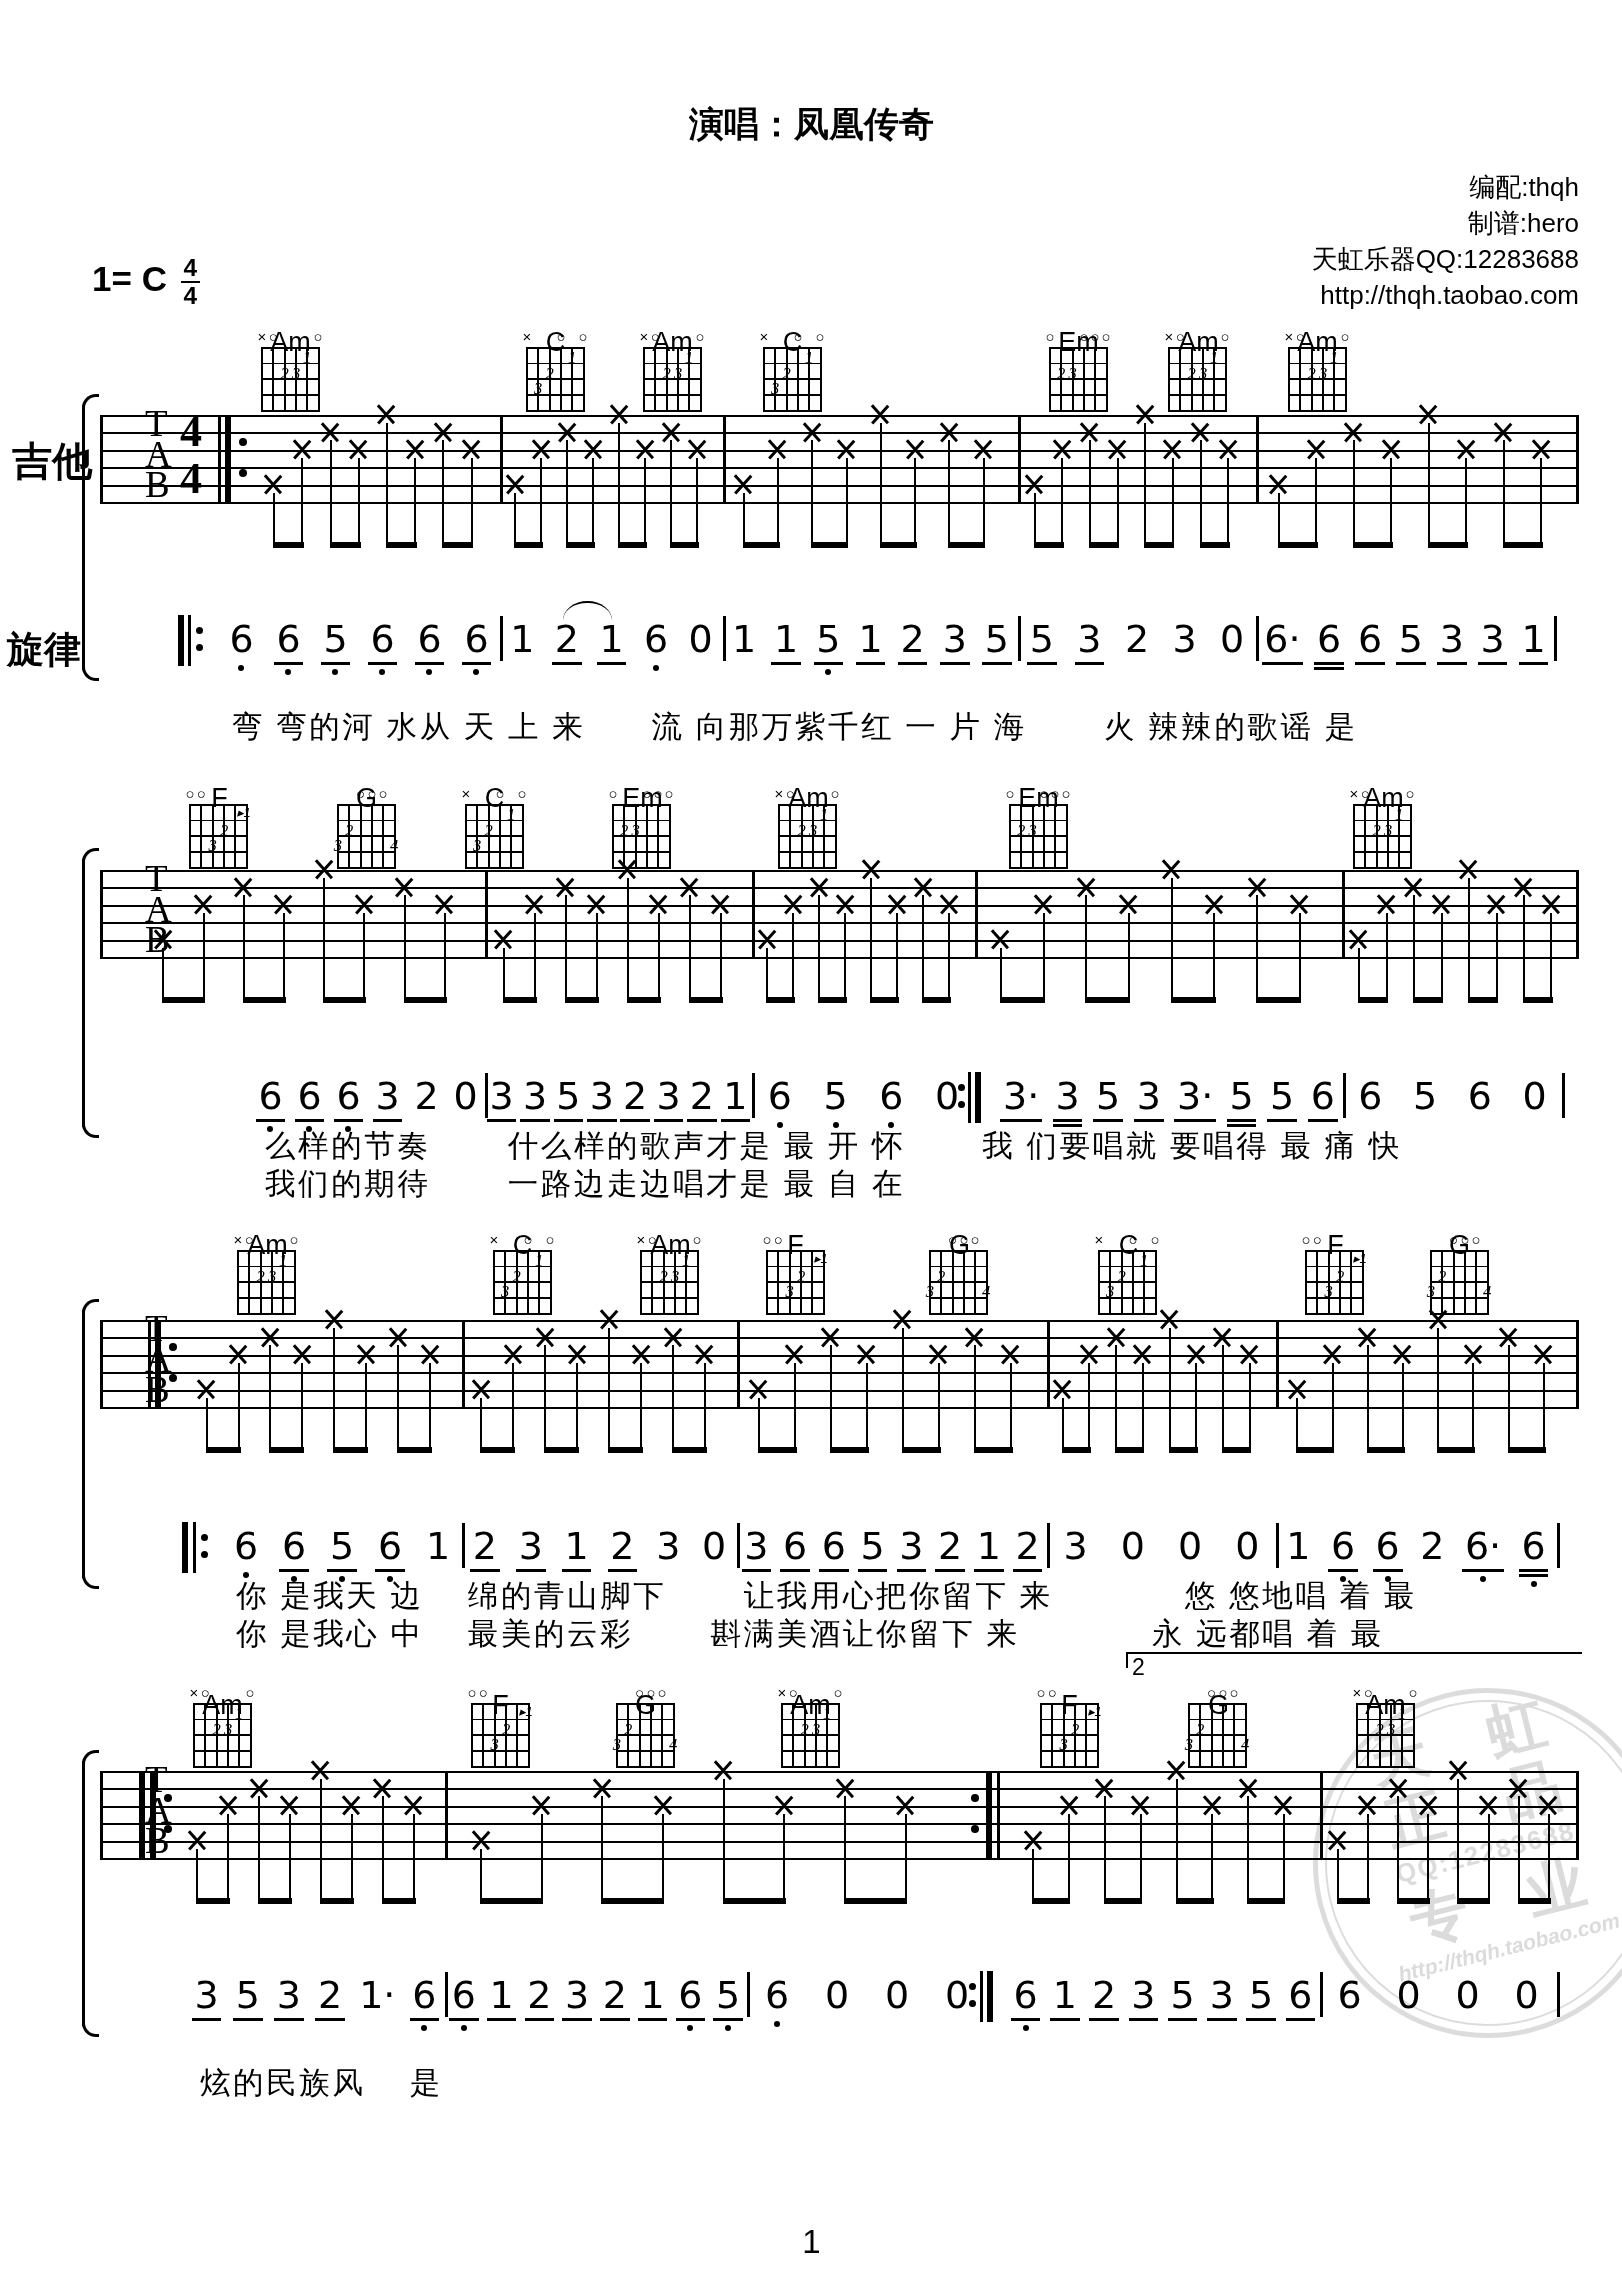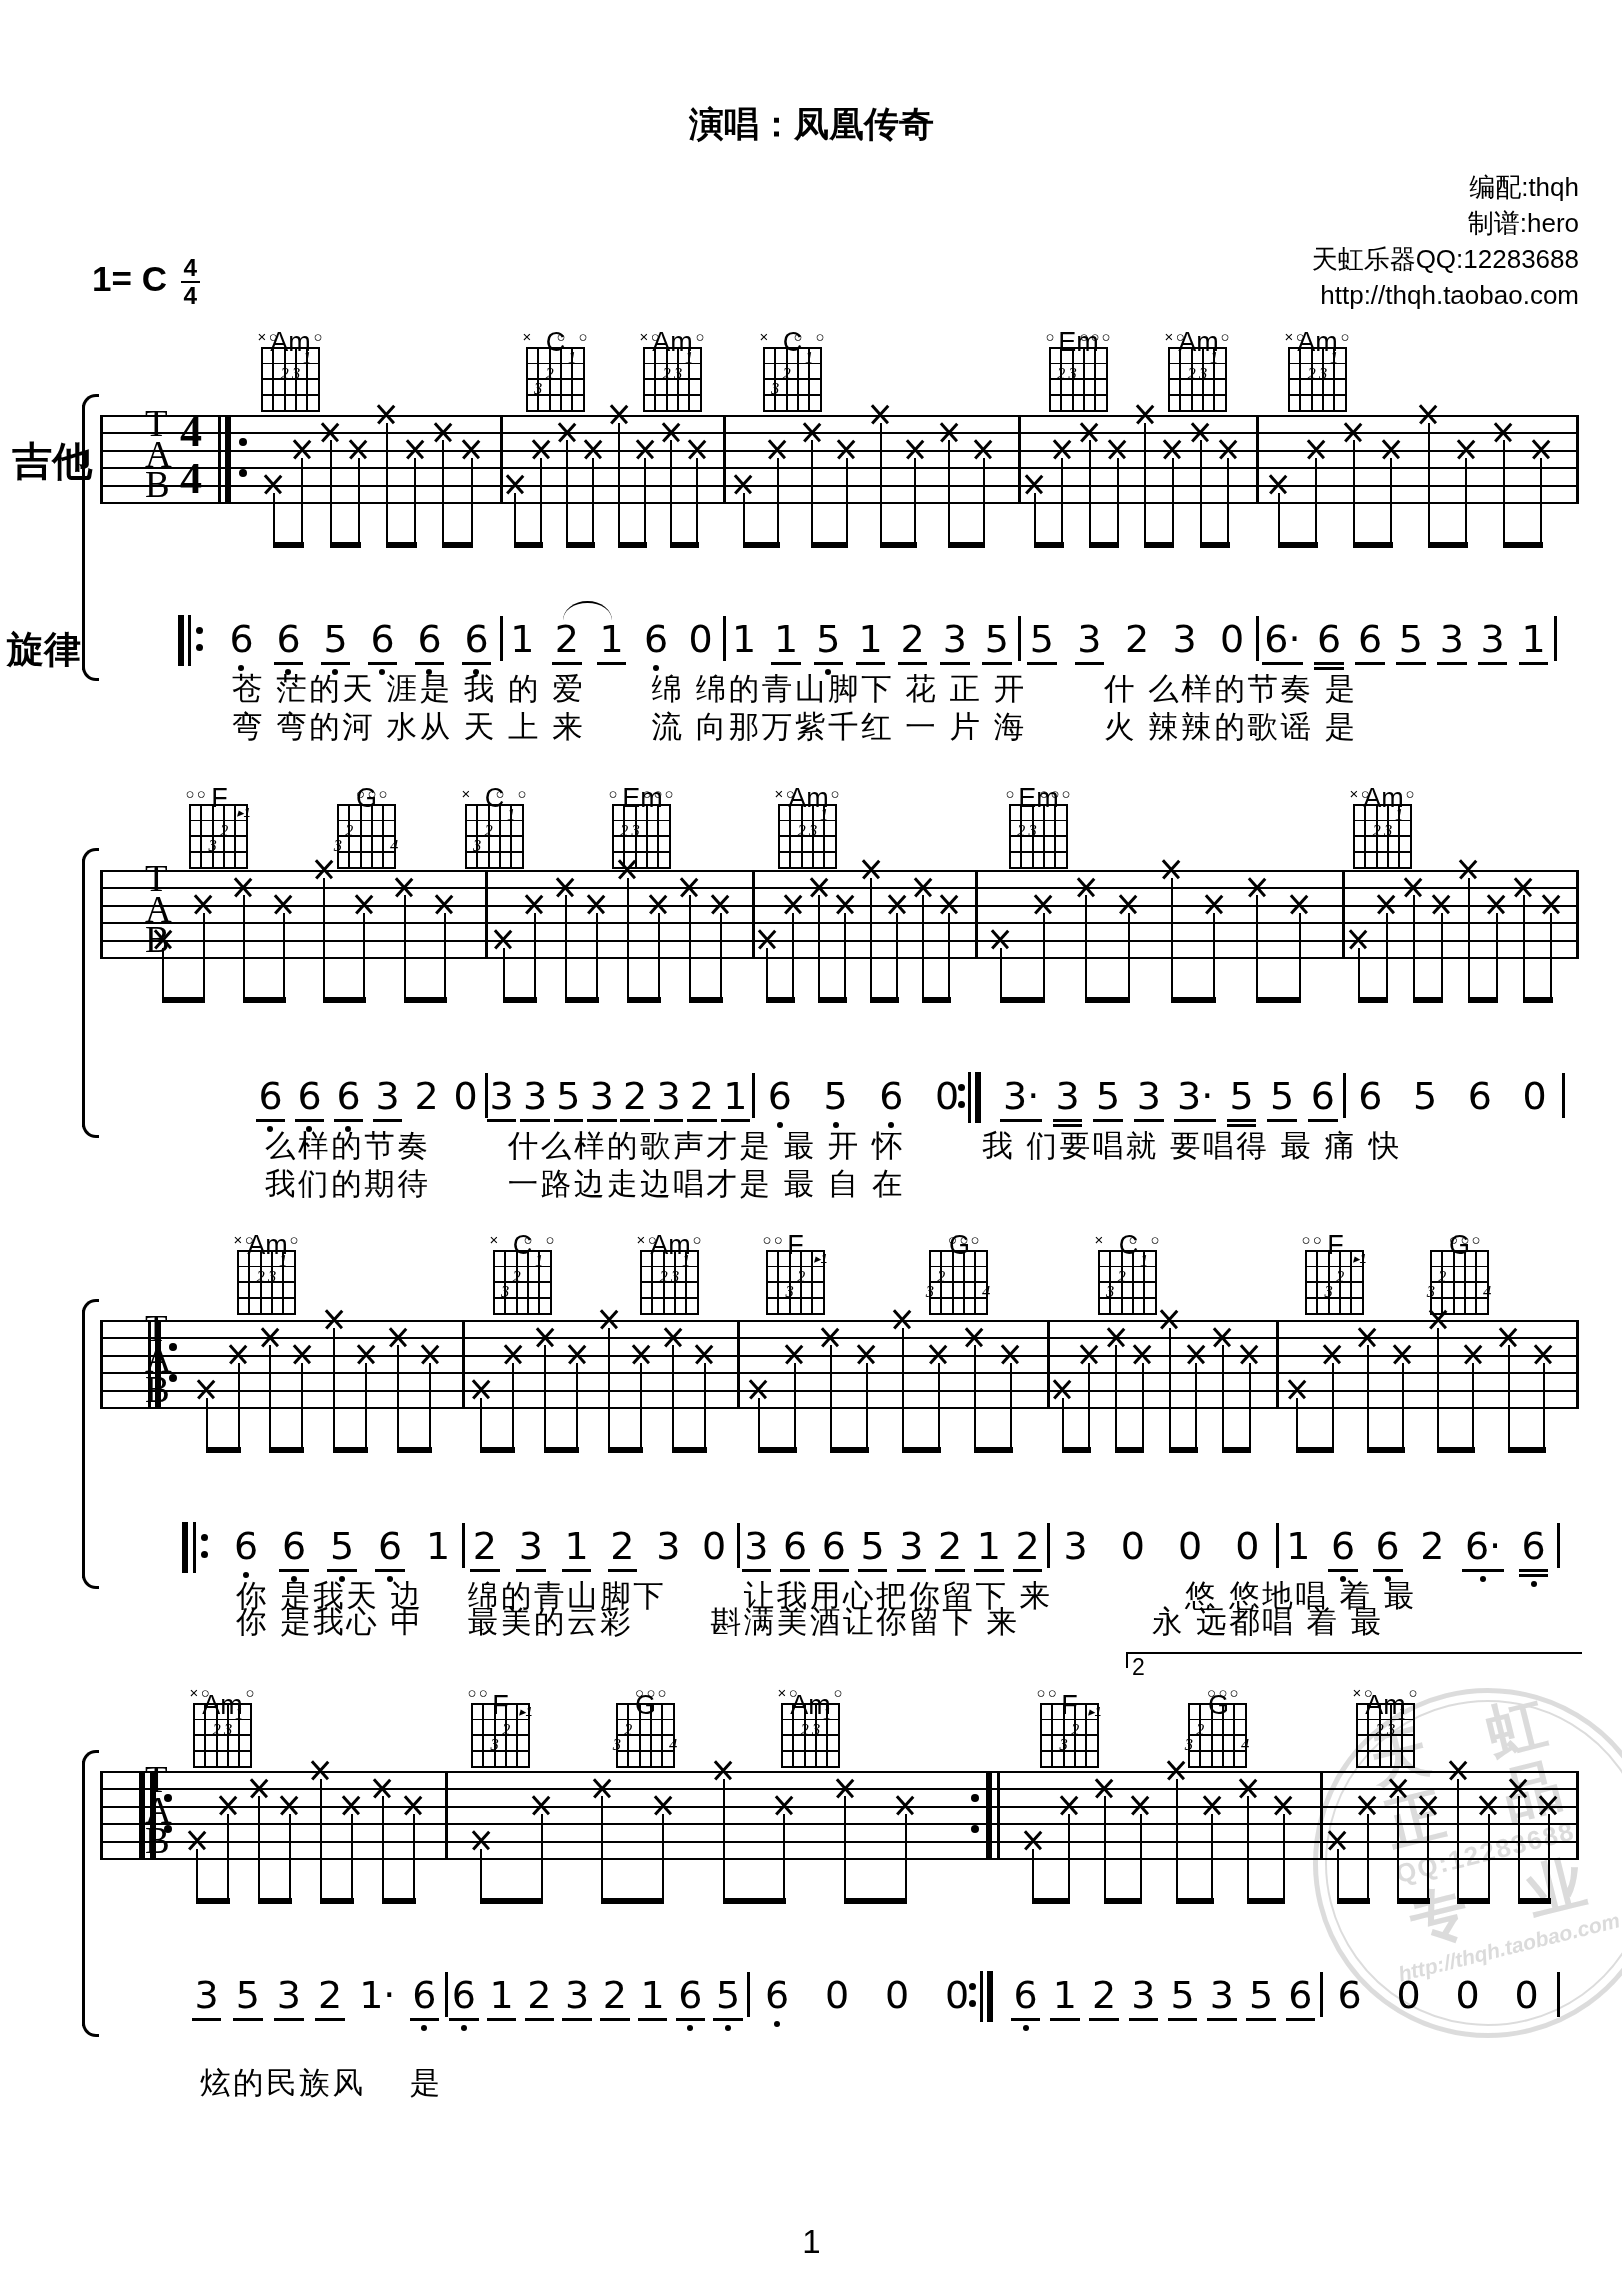--- a/index.html
+++ b/index.html
@@ -1192,21 +1192,20 @@
       <div class="mbox" style="left: 1256px; width: 298px;">
         <div class="tok">6·<div class="u u1"></div></div>
         <div class="tok">6<div class="u u1"></div><div class="u u2"></div></div>
         <div class="tok">6<div class="u u1"></div></div>
         <div class="tok">5<div class="u u1"></div></div>
         <div class="tok">3<div class="u u1"></div></div>
         <div class="tok">3<div class="u u1"></div></div>
         <div class="tok">1<div class="u u1"></div></div>
       </div>
       <div class="mvbar" style="left: 1554px;"></div>
-      <div class="lyr" style="left: 232px; top: 51px;">苍 茫的天 涯是 我 的 爱　　绵 绵的青山脚下 花 正 开　　 什 么样的节奏 是</div>
       <div class="lyr" style="left: 232px; top: 89px;">弯 弯的河 水从 天 上 来　　流 向那万紫千红 一 片 海　　 火 辣辣的歌谣 是</div>
     </div>
     <div class="mline" style="top: 1075px;">
       <div class="mbox" style="left: 251px; width: 234px;">
         <div class="tok">6<div class="u u1"></div><div class="ld" style="top: 51px;"></div></div>
         <div class="tok">6<div class="u u1"></div><div class="ld" style="top: 51px;"></div></div>
         <div class="tok">6<div class="u u1"></div><div class="ld" style="top: 51px;"></div></div>
         <div class="tok">3<div class="u u1"></div></div>
         <div class="tok">2</div>
         <div class="tok">0</div>
@@ -1297,21 +1296,21 @@
       <div class="mbox" style="left: 1276px; width: 280px;">
         <div class="tok">1</div>
         <div class="tok">6<div class="u u1"></div><div class="ld" style="top: 51px;"></div></div>
         <div class="tok">6<div class="u u1"></div><div class="ld" style="top: 51px;"></div></div>
         <div class="tok">2</div>
         <div class="tok">6·<div class="u u1"></div><div class="ld" style="top: 51px;"></div></div>
         <div class="tok">6<div class="u u1"></div><div class="u u2"></div><div class="ld" style="top: 56px;"></div></div>
       </div>
       <div class="mvbar" style="left: 1557px;"></div>
       <div class="lyr" style="left: 236px; top: 51px;">你 是我天 边　 绵的青山脚下　　 让我用心把你留下 来　　　　悠 悠地唱 着 最</div>
-      <div class="lyr" style="left: 236px; top: 77px;">你 是我心 中　 最美的云彩　　 斟满美酒让你留下 来　　　　永 远都唱 着 最</div>
+      <div class="lyr" style="left: 236px; top: 89px;">你 是我心 中　 最美的云彩　　 斟满美酒让你留下 来　　　　永 远都唱 着 最</div>
       <div class="volta" style="left: 1126px; top: 127px; width: 454px;"></div>
       <div class="voltaLabel" style="left: 1132px; top: 129px;">2</div>
     </div>
     <div class="mline" style="top: 1974px;">
       <div class="mbox" style="left: 186px; width: 259px;">
         <div class="tok">3<div class="u u1"></div></div>
         <div class="tok">5<div class="u u1"></div></div>
         <div class="tok">3<div class="u u1"></div></div>
         <div class="tok">2<div class="u u1"></div></div>
         <div class="tok">1·</div>

